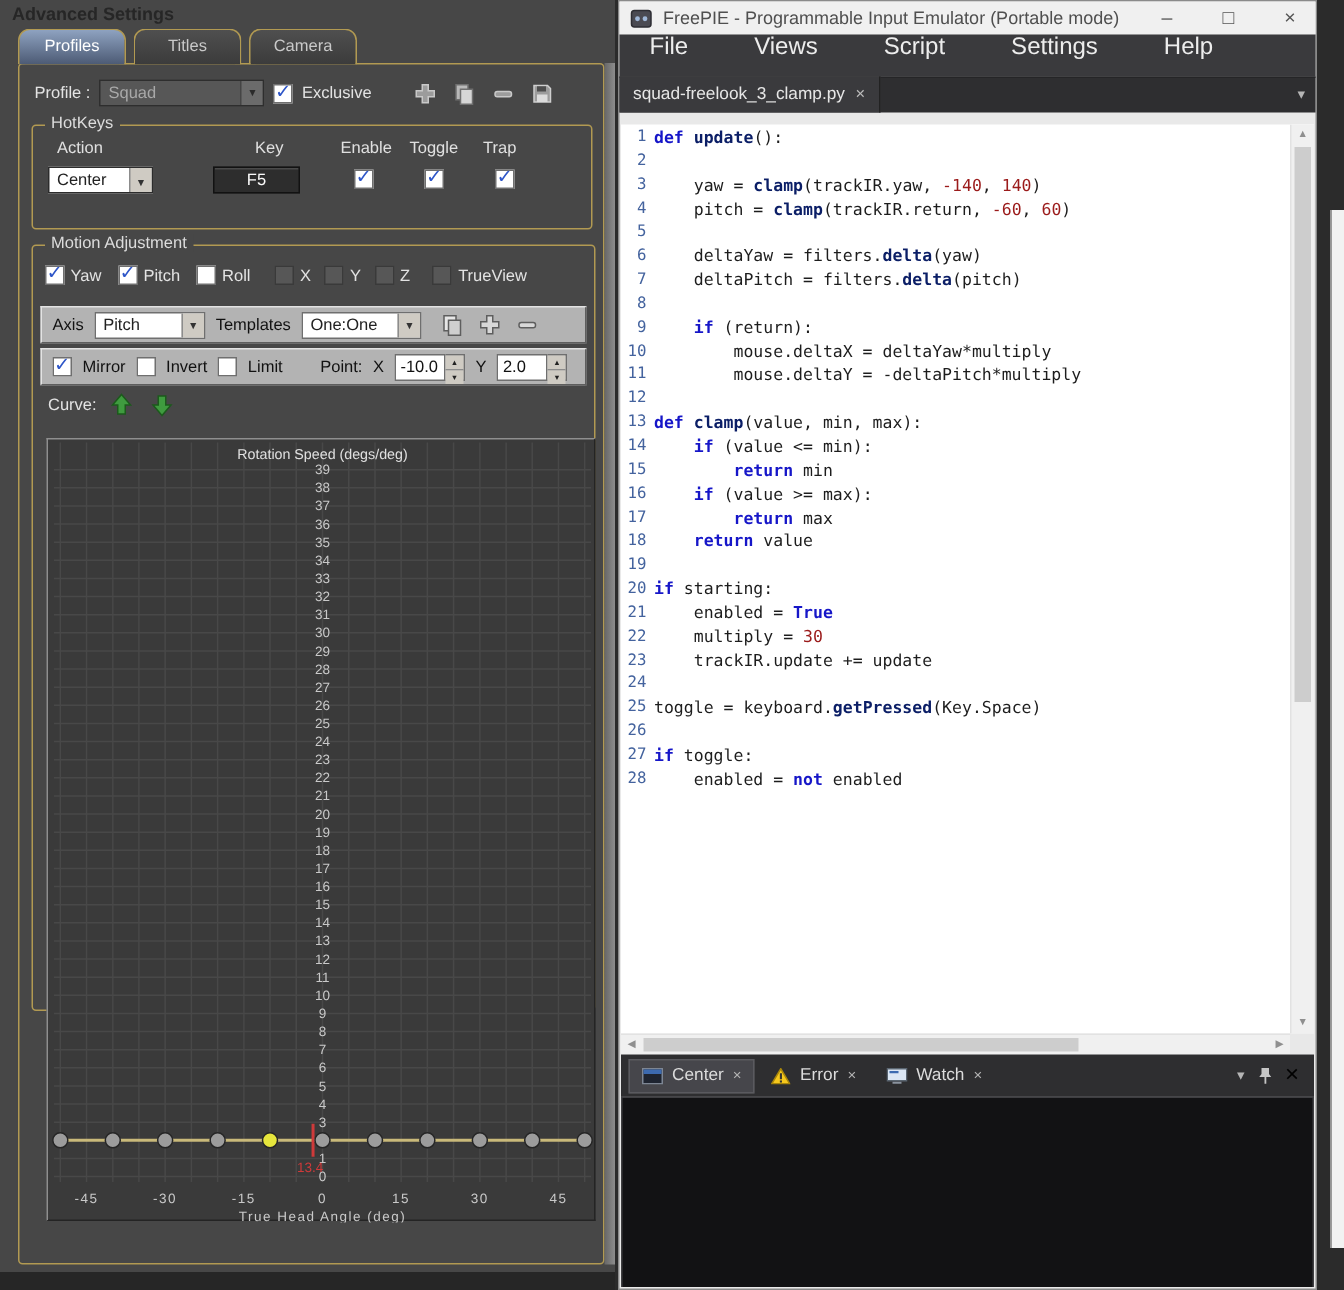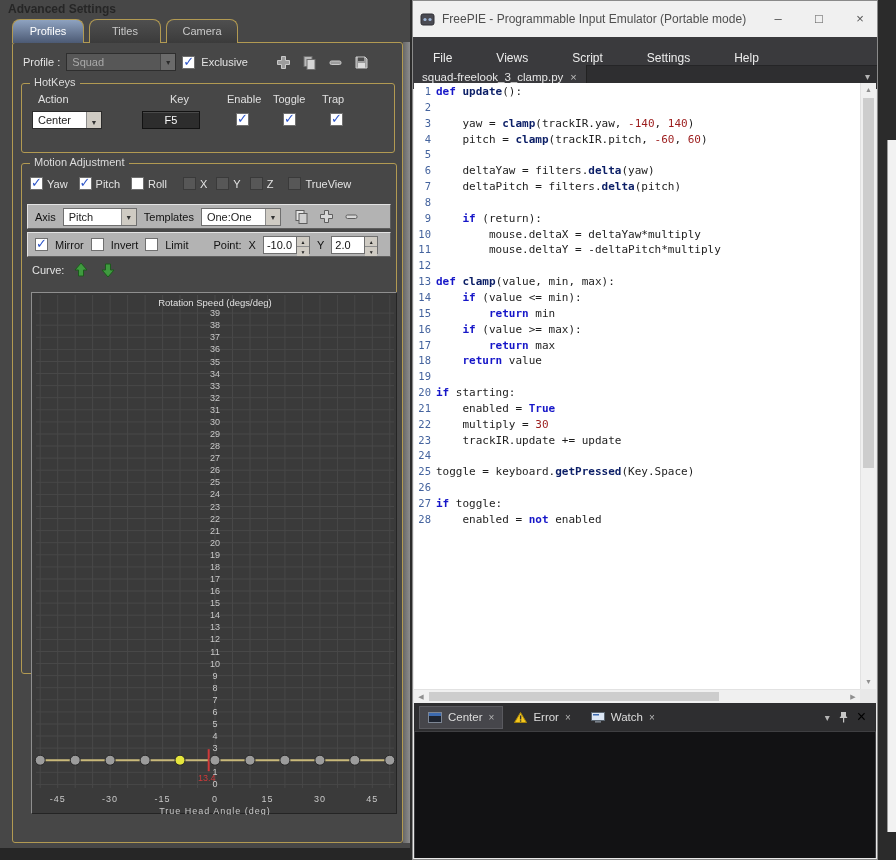--- a/index.html
+++ b/index.html
@@ -64,24 +64,24 @@
   .spin .sb .su{border-bottom:1px solid #8c8c8c}
   .spin .sb .su::after{content:"▲";font-size:5px}
   .spin .sb .sd::after{content:"▼";font-size:5px}
 
   .crow{position:absolute;left:10px;top:97px;display:flex;align-items:center;gap:7px;font-size:11px;color:#e3e3e3}
   .chart{position:absolute;left:9px;top:128px;width:366px;height:522px;background:#3a3a3a;
     border:1px solid;border-color:#8f8f8f #242424 #242424 #8f8f8f}
 
   
   .fp{position:absolute;left:412px;top:0;width:466px;height:860px;background:#e9e9e9;border:1px solid #8a8a8a}
-  .fp-title{height:36px;background:#f0f0f0;display:flex;align-items:center;padding:0 0 0 7px;gap:7px}
+  .fp-title{height:22px;background:#f0f0f0;display:flex;align-items:center;padding:0 0 0 7px;gap:7px}
   .fp-title .t{font-size:12px;color:#4f4f4f;flex:1;white-space:nowrap;overflow:hidden}
   .wbtn{width:34px;height:26px;text-align:center;line-height:26px;font-size:13px;color:#555}
-  .fp-menu{height:28px;background:#3a3a3d;display:flex;align-items:flex-end;color:#ededed;font-size:12px;padding-left:20px}
+  .fp-menu{height:28px;background:#3a3a3d;display:flex;align-items:flex-start;color:#ededed;font-size:16px;padding-left:20px}
   .fp-menu span{margin-right:44px}
   .fp-tabs{height:24px;background:#2e2e30;display:flex;align-items:flex-end;position:relative;border-top:1px solid #252527}
   .doc-tab{display:flex;align-items:center;gap:7px;height:24px;padding:0 9px;background:#3a3a3d;color:#e6e6e6;font-size:11.5px;border-right:1px solid #222}
   .doc-tab .x{color:#bdbdbd;font-size:11px}
   .caret{color:#b5b5b5;font-size:10px}
   .caret::after{content:"▾"}
   .fp-tabs .caret{position:absolute;right:7px;top:5px}
 
   .fp-editor{position:absolute;left:1px;right:1px;top:82px;height:620px;background:#fff;overflow:hidden}
   .code{position:absolute;left:0;top:1px;right:16px;bottom:14px;font-family:"DejaVu Sans Mono","Liberation Mono",monospace;font-size:11px;overflow:hidden}
@@ -459,21 +459,21 @@
         <div class="cl">
           <span class="ln">2</span>
           <span class="ct"></span>
         </div>
         <div class="cl">
           <span class="ln">3</span>
           <span class="ct"><span class="tk-p">    yaw = </span><span class="tk-f">clamp</span><span class="tk-p">(trackIR.yaw, </span><span class="tk-n">-140</span><span class="tk-p">, </span><span class="tk-n">140</span><span class="tk-p">)</span></span>
         </div>
         <div class="cl">
           <span class="ln">4</span>
-          <span class="ct"><span class="tk-p">    pitch = </span><span class="tk-f">clamp</span><span class="tk-p">(trackIR.pitch, </span><span class="tk-n">-60</span><span class="tk-p">, </span><span class="tk-n">60</span><span class="tk-p">)</span></span>
+          <span class="ct"><span class="tk-p">    pitch = </span><span class="tk-f">clamp</span><span class="tk-p">(trackIR.return, </span><span class="tk-n">-60</span><span class="tk-p">, </span><span class="tk-n">60</span><span class="tk-p">)</span></span>
         </div>
         <div class="cl">
           <span class="ln">5</span>
           <span class="ct"></span>
         </div>
         <div class="cl">
           <span class="ln">6</span>
           <span class="ct"><span class="tk-p">    deltaYaw = filters.</span><span class="tk-f">delta</span><span class="tk-p">(yaw)</span></span>
         </div>
         <div class="cl">

